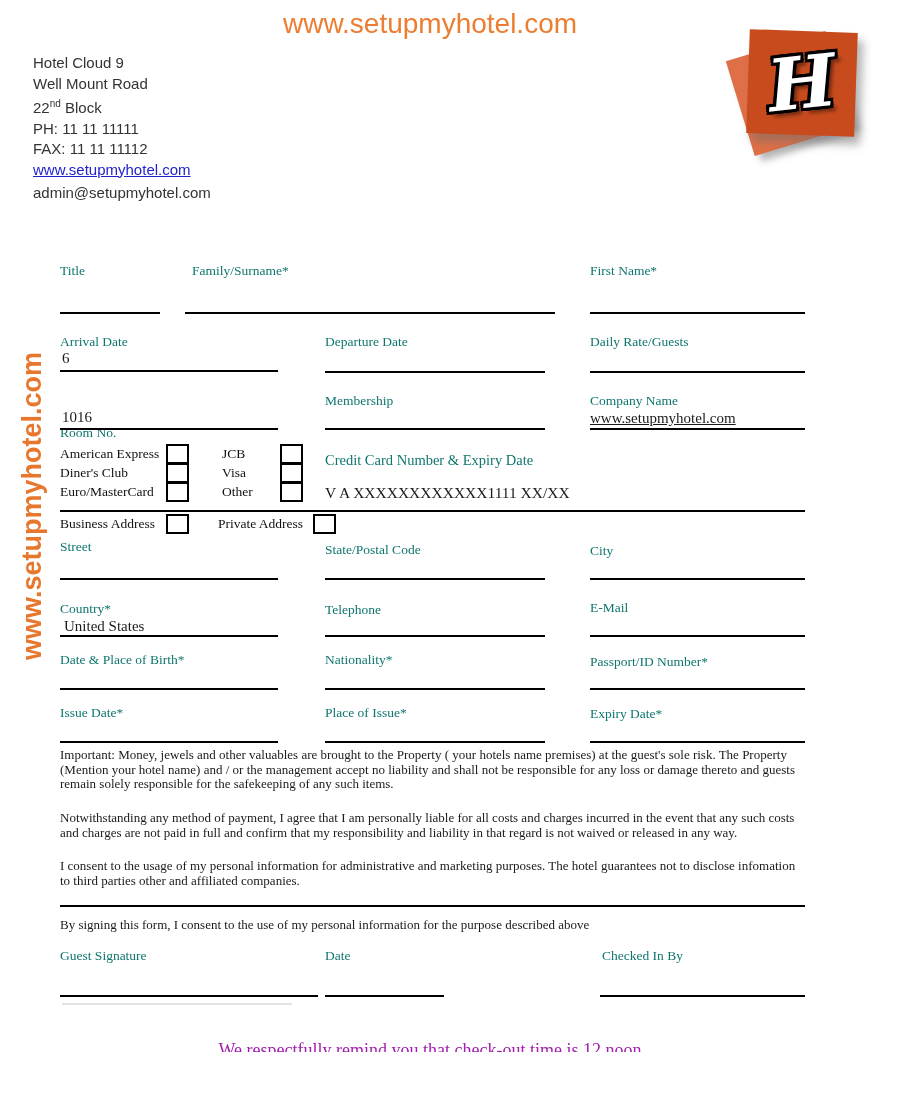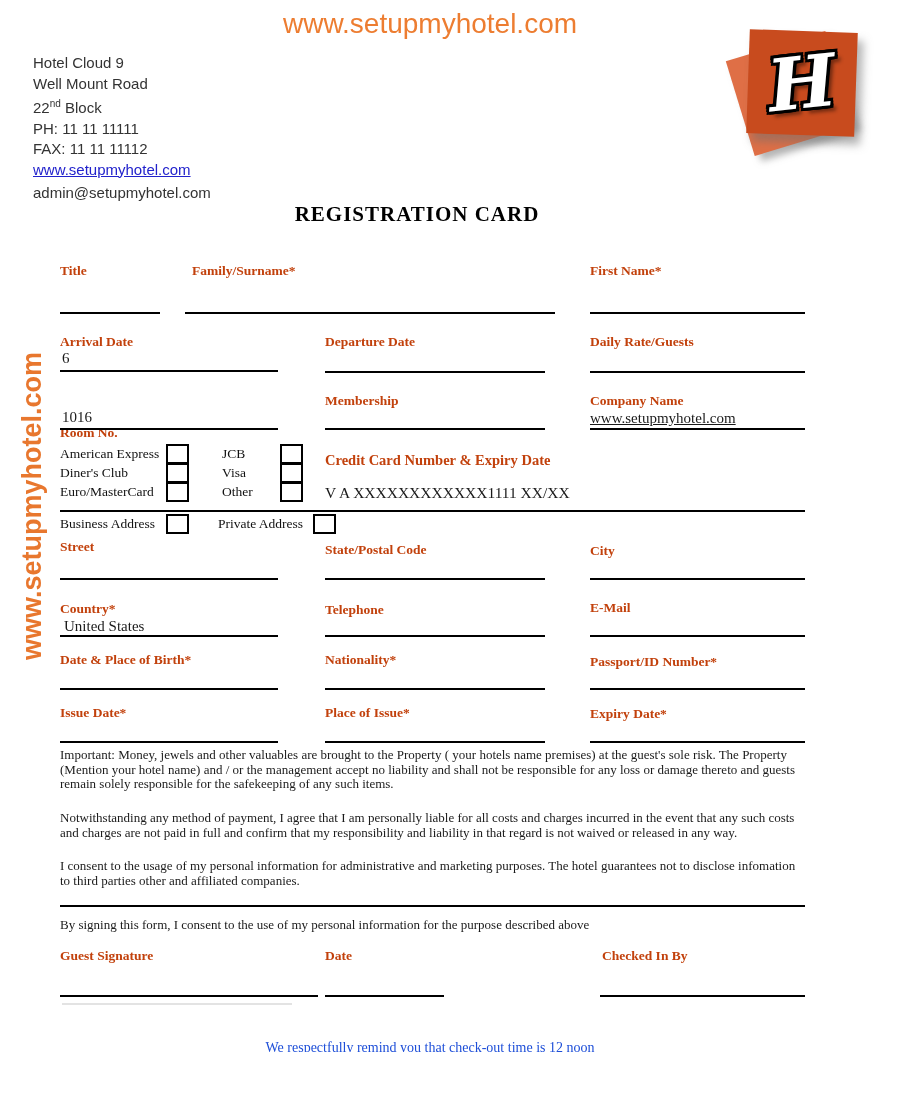--- a/index.html
+++ b/index.html
@@ -25,29 +25,29 @@
       text-shadow:-3px -3px 0 #000,3px -3px 0 #000,-3px 3px 0 #000,3px 3px 0 #000,
                   -3px 0 0 #000,3px 0 0 #000,0 3px 0 #000,0 -3px 0 #000,5px 6px 4px rgba(0,0,0,.45);}
   
   .doc-title{position:absolute;left:0;top:202px;width:834px;text-align:center;
       font-size:21px;font-weight:bold;letter-spacing:1px;color:#000;}
   
   .side-url{position:absolute;left:-146px;top:489px;width:360px;height:34px;text-align:center;
       transform:rotate(-90deg);font-family:"Liberation Sans",sans-serif;font-weight:bold;
       font-size:27px;color:#E8772E;}
   
-  .lbl{position:absolute;font-weight:bold;font-size:13.5px;color:#c2410c;white-space:nowrap;}
+  .lbl{position:absolute;font-weight:normal;font-size:13.5px;color:#0f766e;white-space:nowrap;}
   .plain{position:absolute;font-size:13.5px;color:#111;white-space:nowrap;}
   .val{position:absolute;font-size:15px;color:#1a1a1a;white-space:nowrap;}
   .line{position:absolute;height:0;border-top:2px solid #000;}
   .line-light{position:absolute;height:0;border-top:2px solid #e3e3e3;}
   .cbox{position:absolute;width:19px;height:16px;background:#fff;border:2px solid #000;}
   .para{position:absolute;left:60px;width:748px;font-size:13px;line-height:14.5px;color:#1a1a1a;}
   .footer-note{position:absolute;left:20px;top:1040px;width:820px;text-align:center;
-      font-size:14px;color:#1d4ed8;}
+      font-size:18px;color:#a21caf;}
 </style>
 </head>
 <body>
 
 <div class="page">
 
   <div class="header-url">www.setupmyhotel.com</div>
 
   <div class="hotel-info">
     <div>Hotel Cloud 9</div>
@@ -59,21 +59,20 @@
     <div class="hotel-email">admin@setupmyhotel.com</div>
   </div>
 
   <div class="logo">
     <div class="logo-back"></div>
     <div class="logo-front">
       <span class="logo-h">H</span>
     </div>
   </div>
 
-  <div class="doc-title">REGISTRATION CARD</div>
 
   <div class="side-url">www.setupmyhotel.com</div>
 
   <div class="lbl" style="left:60px;top:263px;">Title</div>
   <div class="lbl" style="left:192px;top:263px;">Family/Surname*</div>
   <div class="lbl" style="left:590px;top:263px;">First Name*</div>
   <div class="line" style="left:60px;top:312px;width:100px;"></div>
   <div class="line" style="left:185px;top:312px;width:370px;"></div>
   <div class="line" style="left:590px;top:312px;width:215px;"></div>
 

